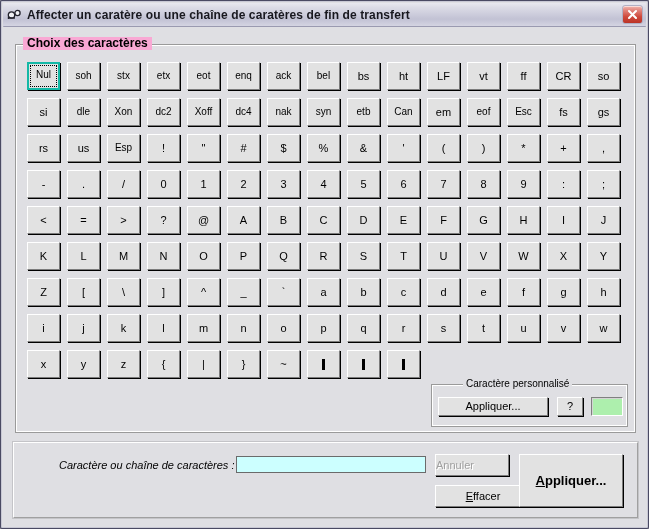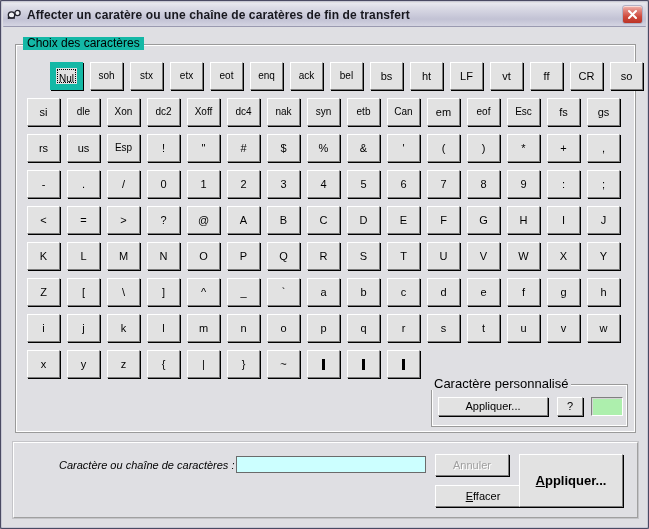--- a/index.html
+++ b/index.html
@@ -80,24 +80,24 @@
     left: 14px; top: 43px;
     width: 621px; height: 389px;
     box-sizing: border-box;
     border: 1px solid #9a9a9a;
     border-top-color: #9a9a9a;
     box-shadow: 1px 1px 0 #ffffff inset, -1px -1px 0 #ffffff inset;
   }
   #group-chars-label {
     position: absolute;
     left: 22px; top: 36px;
-    background: #14b8a6;
+    background: #f9a8d4;
     padding: 0 4px;
     font-size: 12px;
-    font-weight: normal;
+    font-weight: bold;
     color: #000;
     line-height: 13px;
     white-space: nowrap;
   }
 
   
   #keygrid {
     position: absolute;
     left: 26px; top: 61px;
     width: 600px;
@@ -123,25 +123,24 @@
     font-size: 11px;
     line-height: 26px;
     text-align: center;
     color: #000;
     vertical-align: top;
     cursor: pointer;
     overflow: hidden;
   }
   .key.small { font-size: 10px; }
   .key.focused {
-    border: 6px solid #14b8a6;
+    border: 2px solid #14b8a6;
     line-height: 22px;
     position: relative;
     box-shadow: 1px 1px 0 #000000;
-    margin-left: 23px;
   }
   .key.focused::after {
     content: "";
     position: absolute;
     left: 1px; top: 1px; right: 1px; bottom: 1px;
     border: 1px dotted #000;
   }
   .key .bar {
     display: inline-block;
     width: 3px; height: 11px;
@@ -154,24 +153,24 @@
   #group-custom {
     position: absolute;
     left: 430px; top: 383px;
     width: 197px; height: 43px;
     box-sizing: border-box;
     border: 1px solid #9a9a9a;
     box-shadow: 1px 1px 0 #ffffff inset, -1px -1px 0 #ffffff inset;
   }
   #group-custom-label {
     position: absolute;
-    left: 430px; top: 377px;
+    left: 462px; top: 377px;
     background: #dfdfe3;
     padding: 0 3px;
-    font-size: 13px;
+    font-size: 10px;
     color: #000;
     line-height: 12px;
     white-space: nowrap;
   }
   #btn-apply-custom {
     position: absolute;
     left: 437px; top: 396px;
     width: 110px; height: 19px;
     box-sizing: border-box;
     background: #e2e2e2;
@@ -260,21 +259,21 @@
     width: 74px; height: 22px;
     box-sizing: border-box;
     background: #e2e2e2;
     border-top: 1px solid #ffffff;
     border-left: 1px solid #ffffff;
     border-right: 1px solid #7b7b7b;
     border-bottom: 1px solid #7b7b7b;
     box-shadow: 1px 1px 0 #000000;
     font-size: 11px;
     line-height: 20px;
-    text-align: center;
+    text-align: left;
     color: #a0a0a0;
     text-shadow: 1px 1px 0 #ffffff;
     font-family: "Liberation Sans", sans-serif;
     cursor: default;
   }
   #btn-erase {
     position: absolute;
     left: 434px; top: 484px;
     width: 96px; height: 22px;
     box-sizing: border-box;

